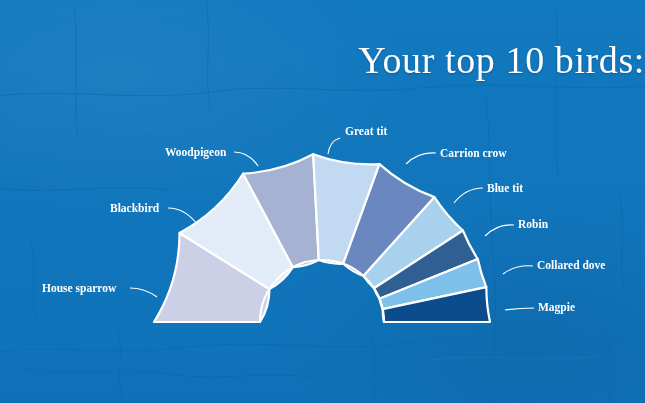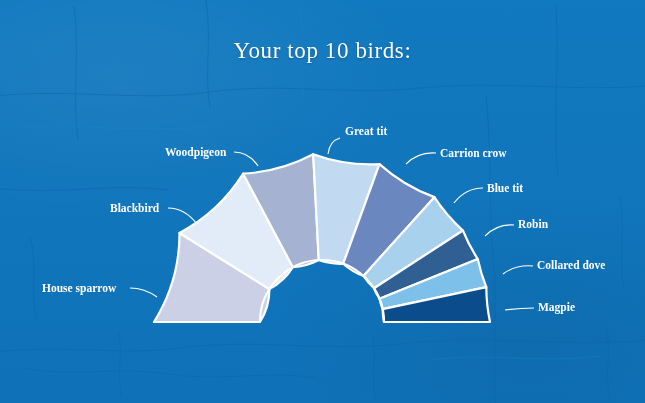--- a/index.html
+++ b/index.html
@@ -32,24 +32,24 @@
   }
   #chart-layer {
     position: absolute;
     inset: 0;
   }
   .chart-title {
     position: absolute;
     left: 0;
     right: 0;
     top: 38px;
-    text-align: center;
+    text-align: right;
     color: #ffffff;
     font-family: "Liberation Serif", serif;
-    font-size: 23px;
+    font-size: 38px;
     letter-spacing: 0.6px;
     text-shadow: 0 1px 2px rgba(0,40,70,0.35);
   }
   .seg-label {
     font-family: "Liberation Serif", serif;
     font-size: 11.5px;
     font-weight: bold;
     fill: #ffffff;
   }
   .leader {

